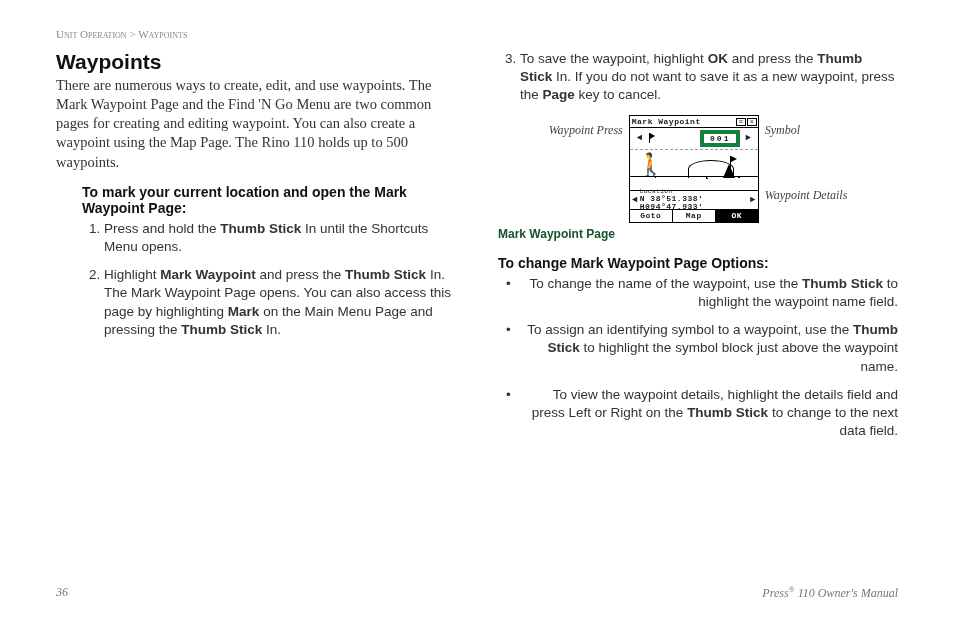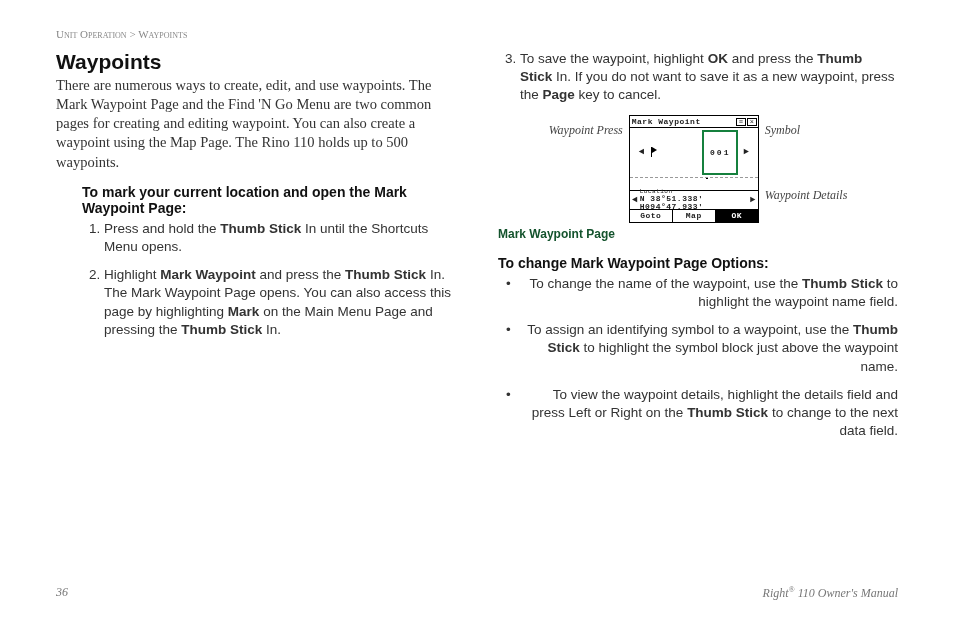--- a/index.html
+++ b/index.html
@@ -135,21 +135,21 @@
     width: 10px; height: 10px; position: relative;
   }
   .flag::before {
     content: ""; position: absolute; left: 2px; top: 0; width: 1px; height: 10px; background: #000;
   }
   .flag::after {
     content: ""; position: absolute; left: 3px; top: 0; width: 0; height: 0;
     border-top: 3px solid transparent; border-bottom: 3px solid transparent; border-left: 5px solid #000;
   }
   .wp-num {
-    border: 2px solid #15803d; padding: 16px 6px; font-weight: bold; letter-spacing: 2px; display:inline-block;margin-left:40px;
+    border: 4px solid #15803d; padding: 0 6px; font-weight: bold; letter-spacing: 2px; display:inline-block;margin-left:40px;
   }
   .nav-arrow { font-size: 9px; padding: 0 2px; }
   .scene {
     flex: 1;
     position: relative;
     overflow: hidden;
   }
   .ground {
     position: absolute; left: 0; bottom: 0; width: 100%; height: 14px;
     background:
@@ -298,15 +298,15 @@
       <li>
         <span>To view the waypoint details, highlight the details field and press Left or Right on the </span><span class="b">Thumb Stick</span><span> to change to the next data field.</span>
       </li>
     </ul>
   </div>
 </div>
 
 <div class="footer">
   <div>36</div>
   <div class="right">
-    <span>Right</span><sup>®</sup><span> 110 Owner's Manual</span>
+    <span>Press</span><sup>®</sup><span> 110 Owner's Manual</span>
   </div>
 </div>
 
 </body></html>

